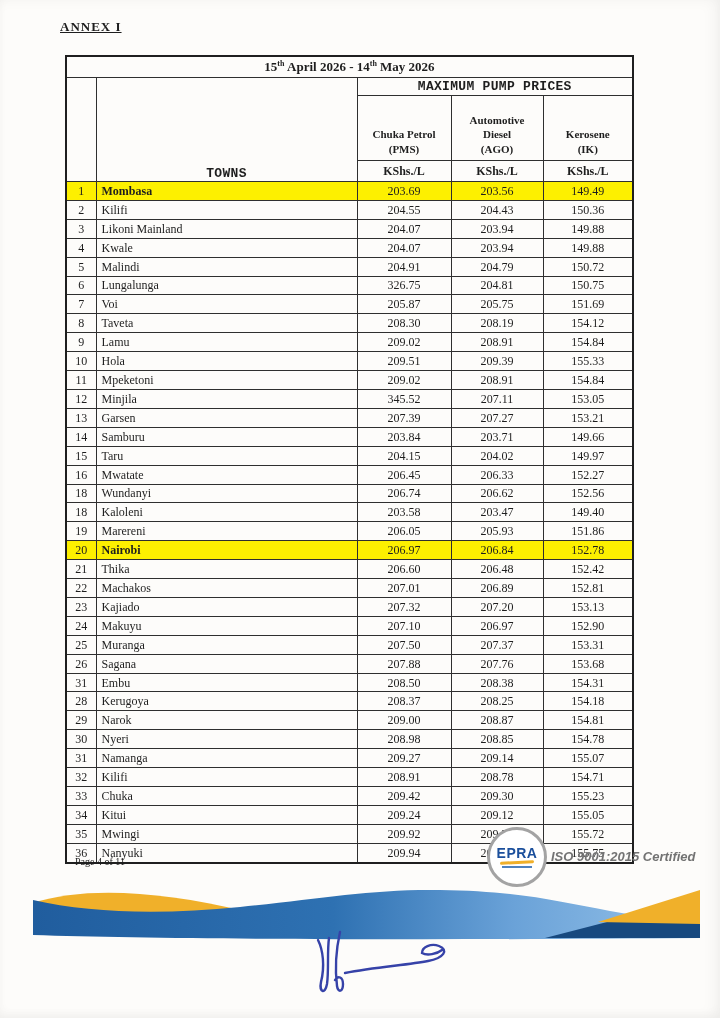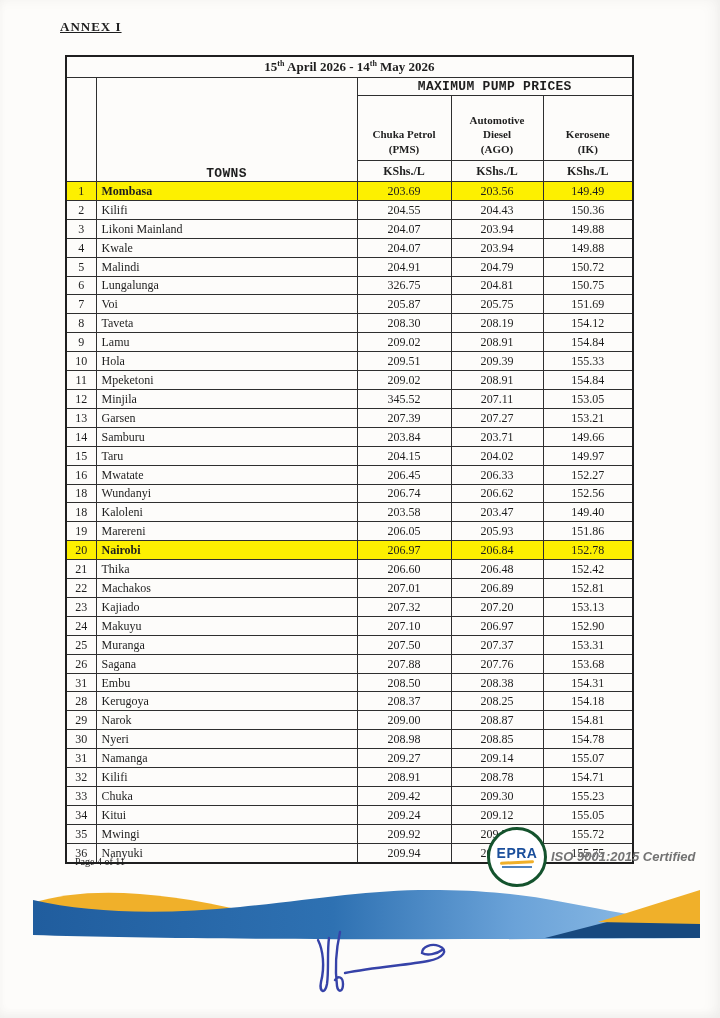--- a/index.html
+++ b/index.html
@@ -35,21 +35,21 @@
   }
   .prices tbody td { height:17.92px; font-size:12px; line-height:1; }
   .prices tbody td:first-child { text-align:center; }
   .prices tbody td.town { text-align:left; padding-left:5px; }
   .prices tbody td.price { text-align:center; }
   .prices tbody tr.hl { background:#fdf000; }
   .prices tbody tr.hl td.town { font-weight:bold; }
   .page-num { position:absolute; left:75px; top:856px; font-size:10px; }
   .logo-wrap { position:absolute; left:487px; top:827px; width:60px; height:60px; }
   .logo-circle {
-    width:54px; height:54px; border:3px solid #14532d; border-radius:50%;
+    width:54px; height:54px; border:3px solid #a3a3a3; border-radius:50%;
     background:#fff; display:flex; flex-direction:column;
     align-items:center; justify-content:center;
   }
   .logo-text {
     font-family:"Liberation Sans", sans-serif; font-weight:bold;
     color:#1b4f9c; font-size:14px; letter-spacing:0.5px; line-height:1;
   }
   .logo-swoosh { width:34px; height:3px; background:#f0b02a; border-radius:2px; margin-top:1px; transform:rotate(-3deg); }
   .logo-line { width:30px; height:1.5px; background:#2261ae; margin-top:2px; opacity:0.8; }
   .iso-label {

